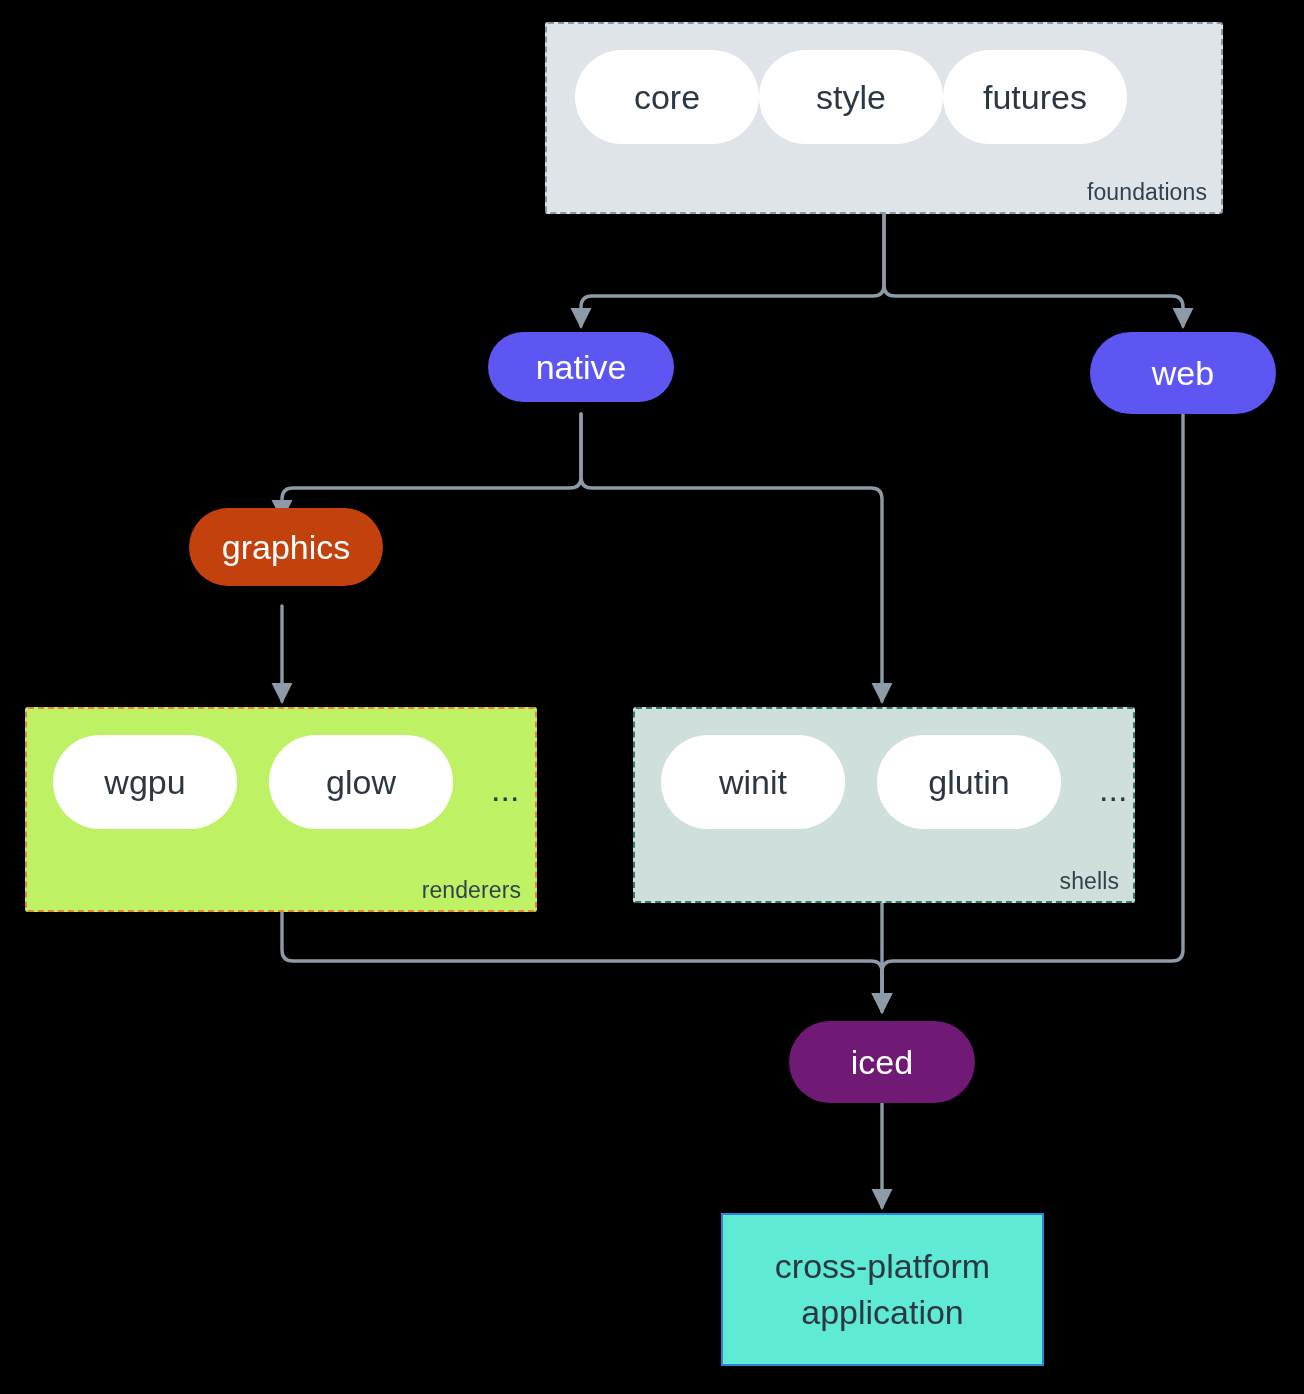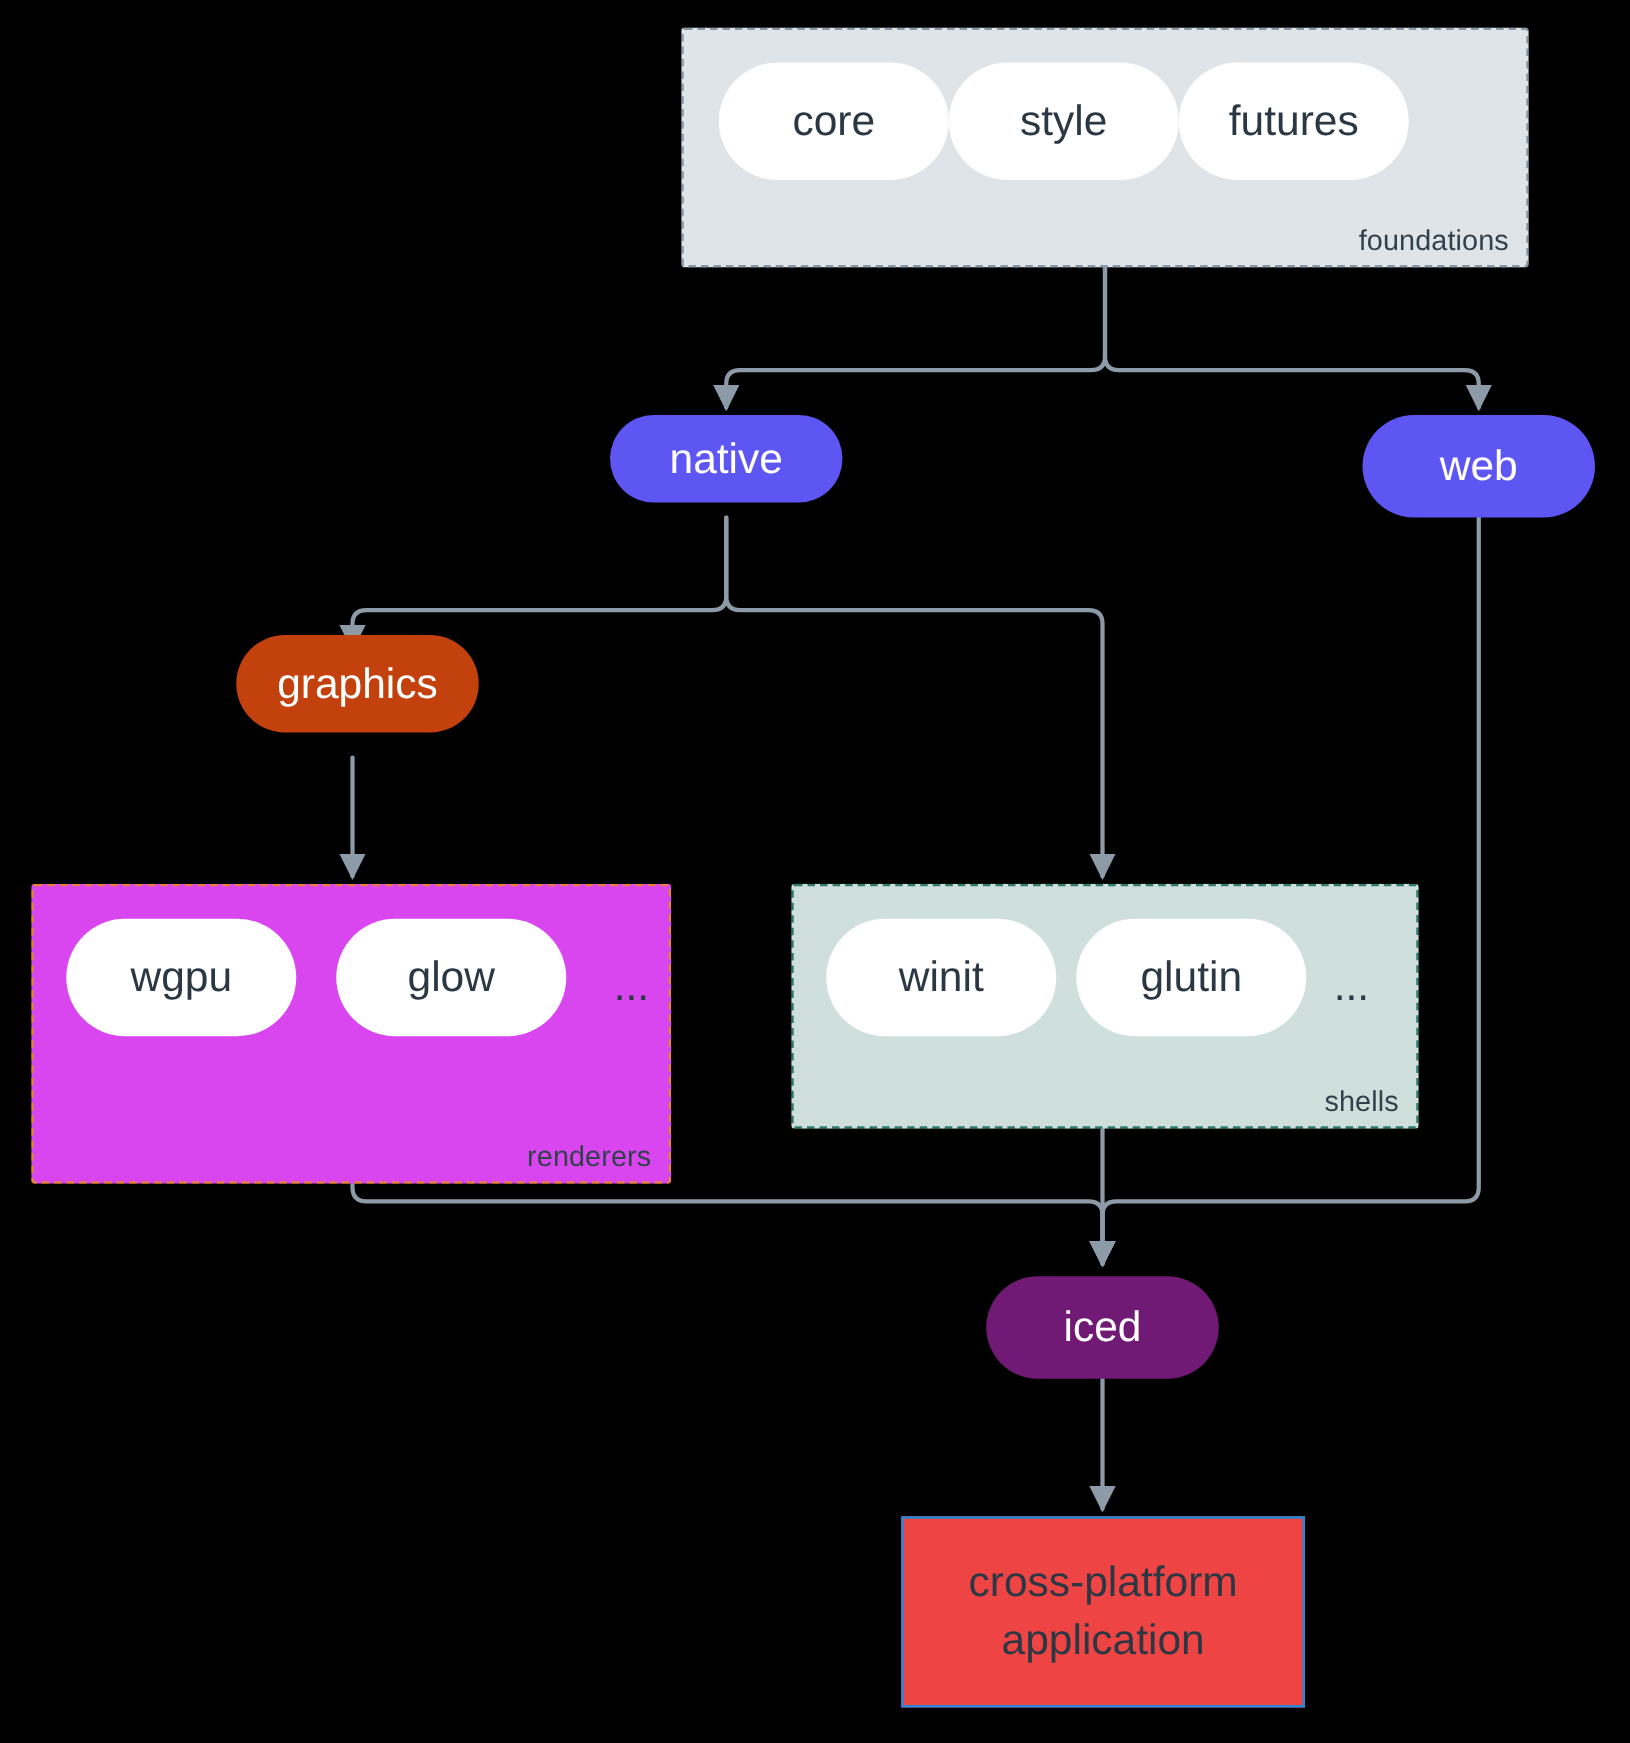--- a/index.html
+++ b/index.html
@@ -56,41 +56,41 @@
     border: 2px dashed #8898a6;
     border-radius: 3px;
   }
   #group-foundations .group-row {
     left: 28px; top: 26px;
   }
 
   
   #group-renderers {
     left: 25px; top: 707px;
-    width: 512px; height: 240px;
-    background: #d946ef;
+    width: 512px; height: 205px;
+    background: #bef264;
     border: 2px dashed #e8813b;
     border-radius: 3px;
   }
   #group-renderers .group-row {
     left: 26px; top: 26px;
     gap: 32px;
   }
 
   
   #group-shells {
     left: 633px; top: 707px;
     width: 502px; height: 196px;
     background: #cfe0dc;
     border: 2px dashed #2f7d6e;
     border-radius: 3px;
   }
   #group-shells .group-row {
     left: 26px; top: 26px;
-    gap: 16px;
+    gap: 32px;
     justify-content: flex-end;
   }
 
   
   .pill-white {
     box-sizing: border-box;
     height: 94px;
     min-width: 184px;
     padding: 0 26px;
     background: #ffffff;
@@ -142,21 +142,21 @@
     width: 186px; height: 82px;
     background: #701a75;
   }
 
   
   #node-application {
     position: absolute;
     box-sizing: border-box;
     left: 721px; top: 1213px;
     width: 323px; height: 153px;
-    background: #ef4444;
+    background: #5eead4;
     border: 2px solid #2a86d6;
     display: flex;
     flex-direction: column;
     align-items: center;
     justify-content: center;
     font-size: 34px;
     color: #2b3843;
     line-height: 1.35;
     text-align: center;
   }

